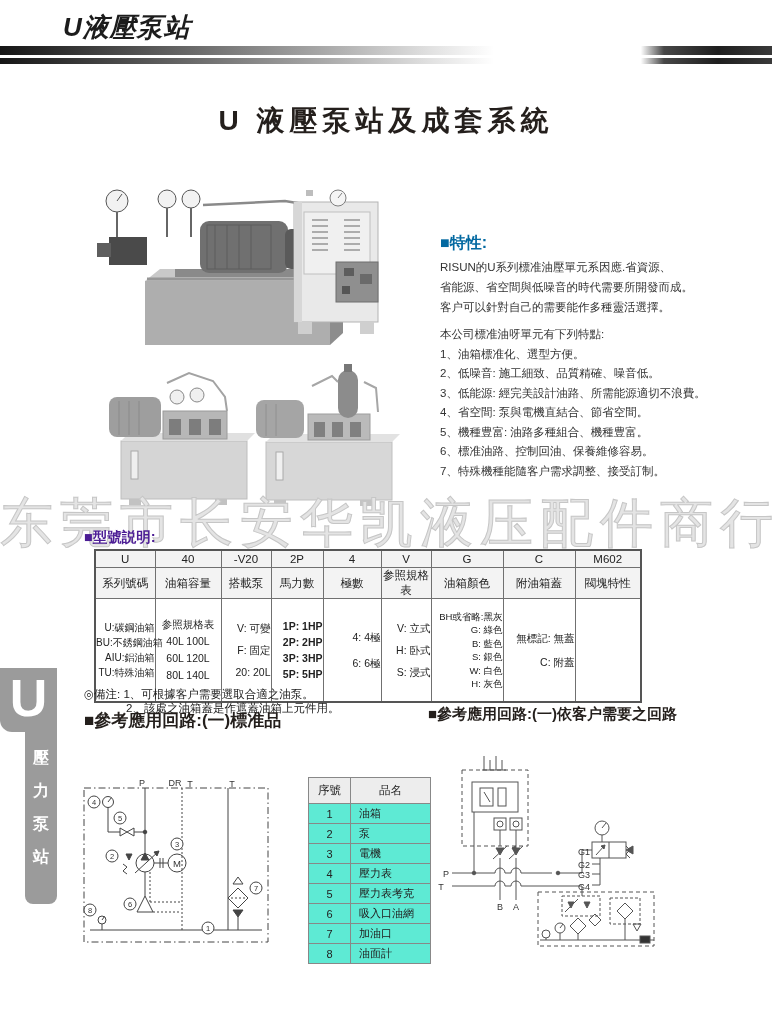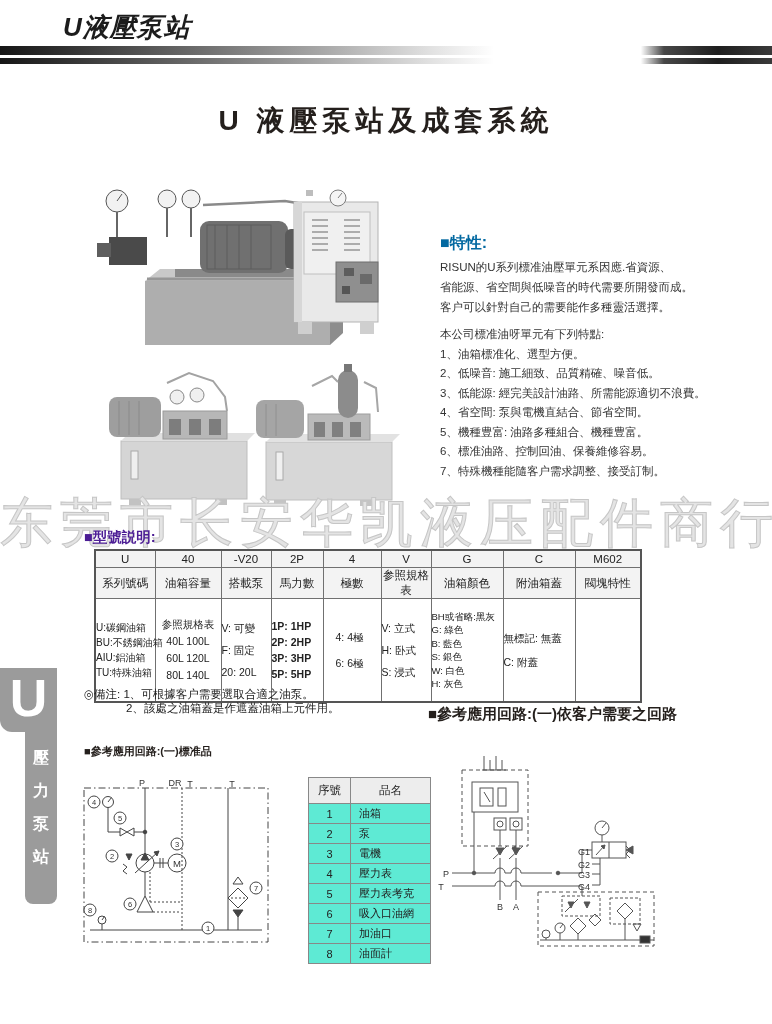--- a/index.html
+++ b/index.html
@@ -24,36 +24,36 @@
   .watermark{left:0;top:488px;width:772px;text-align:center;font-size:53px;letter-spacing:7px;white-space:nowrap;
              color:#e4e4e4;-webkit-text-stroke:1px #c6c6c6;z-index:5;pointer-events:none;font-weight:normal;}
 
   
   .model-head{left:84px;top:528px;font-size:14.5px;font-weight:bold;color:#4c1d95;z-index:6;}
   table.model{left:94px;top:549px;width:546px;border-collapse:collapse;table-layout:fixed;z-index:6;background:#fff;}
   table.model th,table.model td{border:1px solid #707070;padding:0;}
   table.model{border:2px solid #555;}
   table.model th{height:16px;font-size:11.5px;font-weight:normal;background:#f3f3f3;color:#222;}
   table.model td{height:102px;vertical-align:middle;font-size:10.5px;color:#222;}
-  .cl{padding-left:5px;text-align:left;}
+  .cl{padding-left:5px;text-align:right;}
   .cc{text-align:center;}
   td .ln{white-space:nowrap;}
   .lh15 .ln{line-height:15px;}
   .lh17 .ln{line-height:17px;}
   .lh22 .ln{line-height:22px;}
   .lh16 .ln{line-height:16px;font-weight:bold;}
   .lh26 .ln{line-height:26px;}
   .lh13 .ln{line-height:13.5px;font-size:9.5px;}
   .lh24 .ln{line-height:24px;}
   .fs10 .ln{font-size:10px;}
 
   
   .notes{left:84px;top:687px;font-size:11.5px;line-height:14px;color:#222;z-index:6;}
   .notes .n2{padding-left:42px;}
-  .cl-head{left:84px;top:744px;font-size:11px;font-weight:bold;color:#241f1c;z-index:6;}
+  .cl-head{left:84px;top:709px;font-size:17px;font-weight:bold;color:#241f1c;z-index:6;}
   .cr-head{left:428px;top:705px;font-size:15px;font-weight:bold;color:#241f1c;z-index:6;}
 
   
   table.parts{left:308px;top:777px;width:122px;border-collapse:collapse;table-layout:fixed;border:1.5px solid #666;background:#5eead4;z-index:6;}
   table.parts th{height:23px;background:#ededed;font-size:11.5px;font-weight:normal;border:1px solid #888;}
   table.parts td{height:17px;font-size:11px;border:1px solid #888;}
   table.parts td.no{text-align:center;}
   table.parts td.nm{padding-left:8px;}
 
   

